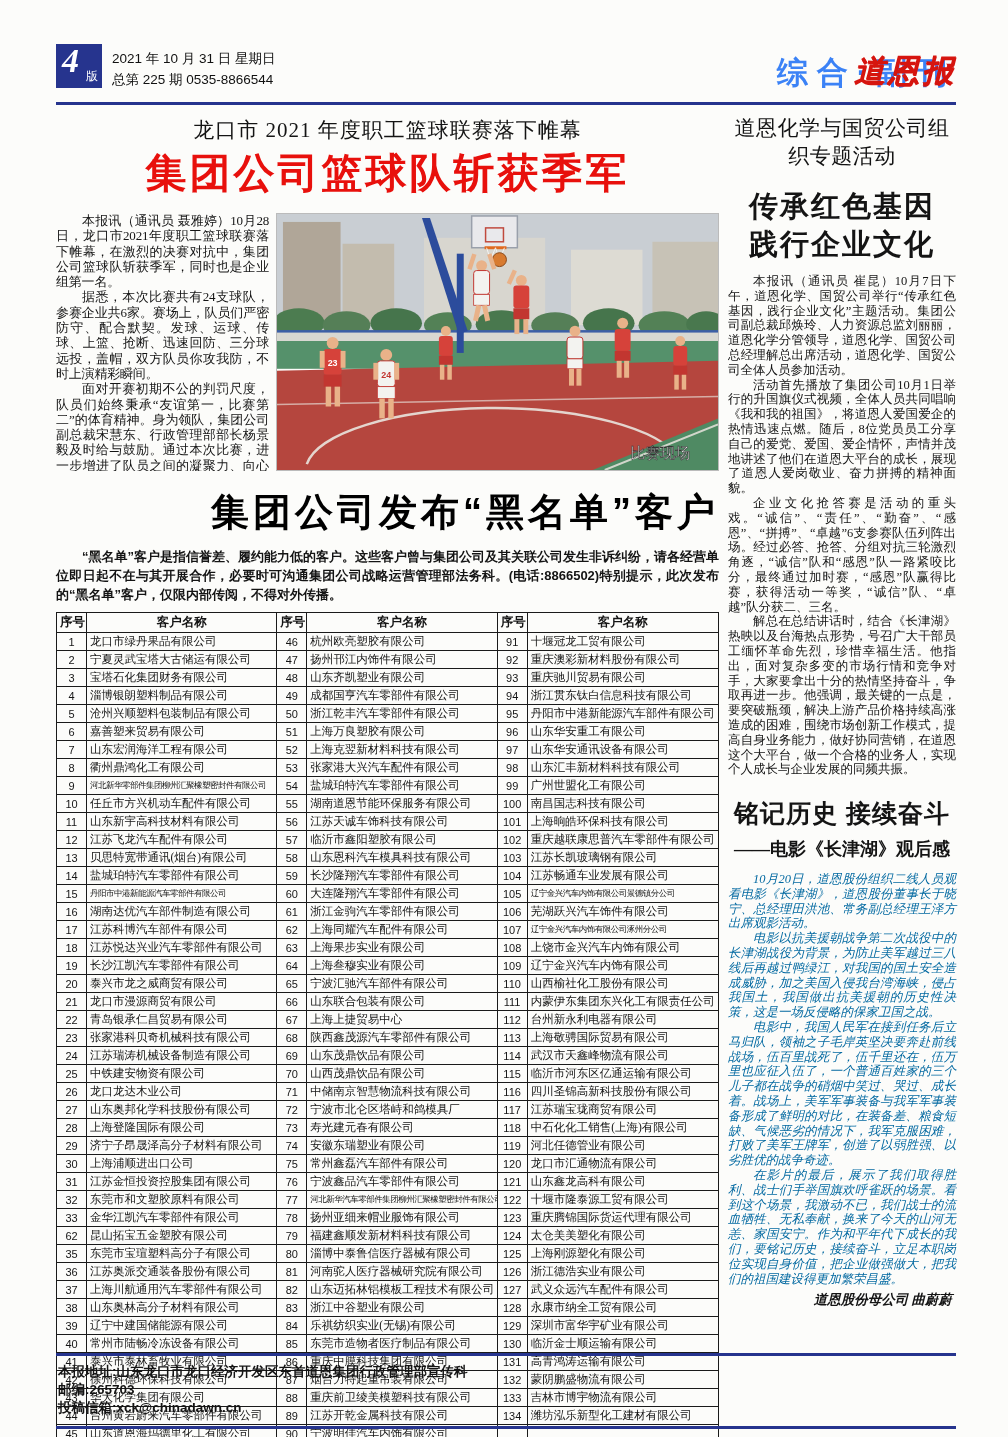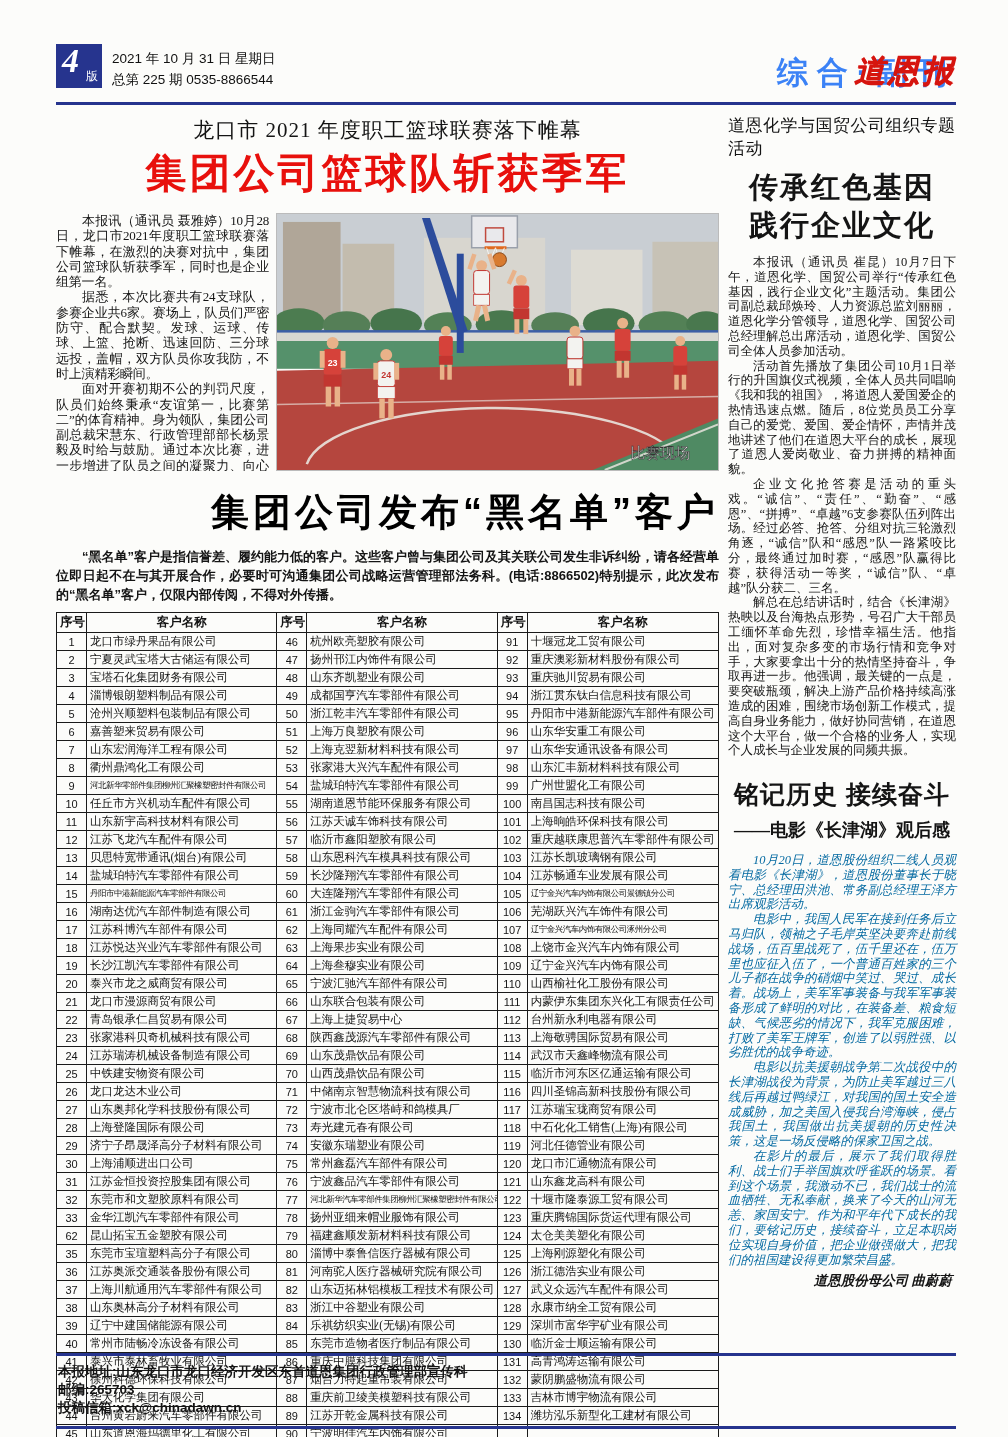--- a/index.html
+++ b/index.html
@@ -40,21 +40,21 @@
   .a2-intro{font-family:"Liberation Sans",sans-serif;font-weight:bold;font-size:13px;
     line-height:19px;text-align:justify;text-indent:2em;margin:0 0 8px;}
   table.blk{width:100%;border-collapse:collapse;table-layout:fixed;}
   table.blk th,table.blk td{border:1px solid #1a1a1a;padding:1px 3px;height:14.8px;
     overflow:hidden;white-space:nowrap;}
   table.blk th{font-family:"Liberation Sans",sans-serif;font-weight:bold;text-align:center;font-size:12.5px;}
   td.seq{text-align:center;font-family:"Liberation Sans",sans-serif;font-size:11px;}
   td.name{font-size:11.5px;}
   td.name.sm{font-size:8.5px;letter-spacing:-0.5px;}
   
-  .r-kicker{text-align:left;font-size:17px;margin:0 0 8px;letter-spacing:0.5px;}
+  .r-kicker{text-align:center;font-size:21px;margin:0 0 17px;letter-spacing:0.5px;}
   .r-title{text-align:center;font-family:"Liberation Sans",sans-serif;font-weight:900;
     font-size:29px;line-height:38px;letter-spacing:2px;margin:0;}
   .r-body{font-size:12.5px;line-height:14.8px;text-align:justify;margin-top:11px;}
   .r-body p{margin:0;text-indent:2em;}
   .r2-title{text-align:center;font-family:"Liberation Sans",sans-serif;font-weight:900;
     font-size:25px;letter-spacing:1px;margin:20px 0 7px;}
   .r2-sub{text-align:center;font-size:18px;font-weight:bold;margin:0 0 10px;}
   .r2-body{font-style:italic;color:#0369a1;}
   .signature{text-align:right;font-weight:bold;font-style:italic;font-size:13.5px;margin-top:5px;padding-right:4px;}
   
@@ -605,22 +605,22 @@
           <p>本报讯（通讯员 崔昆）10月7日下午，道恩化学、国贸公司举行“传承红色基因，践行企业文化”主题活动。集团公司副总裁邱焕玲、人力资源总监刘丽丽，道恩化学分管领导，道恩化学、国贸公司总经理解总出席活动，道恩化学、国贸公司全体人员参加活动。</p>
           <p>活动首先播放了集团公司10月1日举行的升国旗仪式视频，全体人员共同唱响《我和我的祖国》，将道恩人爱国爱企的热情迅速点燃。随后，8位党员员工分享自己的爱党、爱国、爱企情怀，声情并茂地讲述了他们在道恩大平台的成长，展现了道恩人爱岗敬业、奋力拼搏的精神面貌。</p>
           <p>企业文化抢答赛是活动的重头戏。“诚信”、“责任”、“勤奋”、“感恩”、“拼搏”、“卓越”6支参赛队伍列阵出场。经过必答、抢答、分组对抗三轮激烈角逐，“诚信”队和“感恩”队一路紧咬比分，最终通过加时赛，“感恩”队赢得比赛，获得活动一等奖，“诚信”队、“卓越”队分获二、三名。</p>
           <p>解总在总结讲话时，结合《长津湖》热映以及台海热点形势，号召广大干部员工缅怀革命先烈，珍惜幸福生活。他指出，面对复杂多变的市场行情和竞争对手，大家要拿出十分的热情坚持奋斗，争取再进一步。他强调，最关键的一点是，要突破瓶颈，解决上游产品价格持续高涨造成的困难，围绕市场创新工作模式，提高自身业务能力，做好协同营销，在道恩这个大平台，做一个合格的业务人，实现个人成长与企业发展的同频共振。</p>
         </div>
 
       <div class="r2-title">铭记历史  接续奋斗</div>
       <div class="r2-sub">——电影《长津湖》观后感</div>
       <div class="r-body r2-body">
           <p>10月20日，道恩股份组织二线人员观看电影《长津湖》，道恩股份董事长于晓宁、总经理田洪池、常务副总经理王泽方出席观影活动。</p>
+          <p>电影以抗美援朝战争第二次战役中的长津湖战役为背景，为防止美军越过三八线后再越过鸭绿江，对我国的国土安全造成威胁，加之美国入侵我台湾海峡，侵占我国土，我国做出抗美援朝的历史性决策，这是一场反侵略的保家卫国之战。</p>
           <p>电影中，我国人民军在接到任务后立马归队，领袖之子毛岸英坚决要奔赴前线战场，伍百里战死了，伍千里还在，伍万里也应征入伍了，一个普通百姓家的三个儿子都在战争的硝烟中笑过、哭过、成长着。战场上，美军军事装备与我军军事装备形成了鲜明的对比，在装备差、粮食短缺、气候恶劣的情况下，我军克服困难，打败了美军王牌军，创造了以弱胜强、以劣胜优的战争奇迹。</p>
-          <p>电影以抗美援朝战争第二次战役中的长津湖战役为背景，为防止美军越过三八线后再越过鸭绿江，对我国的国土安全造成威胁，加之美国入侵我台湾海峡，侵占我国土，我国做出抗美援朝的历史性决策，这是一场反侵略的保家卫国之战。</p>
           <p>在影片的最后，展示了我们取得胜利、战士们手举国旗欢呼雀跃的场景。看到这个场景，我激动不已，我们战士的流血牺牲、无私奉献，换来了今天的山河无恙、家国安宁。作为和平年代下成长的我们，要铭记历史，接续奋斗，立足本职岗位实现自身价值，把企业做强做大，把我们的祖国建设得更加繁荣昌盛。</p>
         </div>
       <div class="signature">道恩股份母公司  曲蔚蔚</div>
     </div>
   </div>
 </div>
 
 <div class="footer">
   <div class="rule"></div>
   <div class="f-text">

